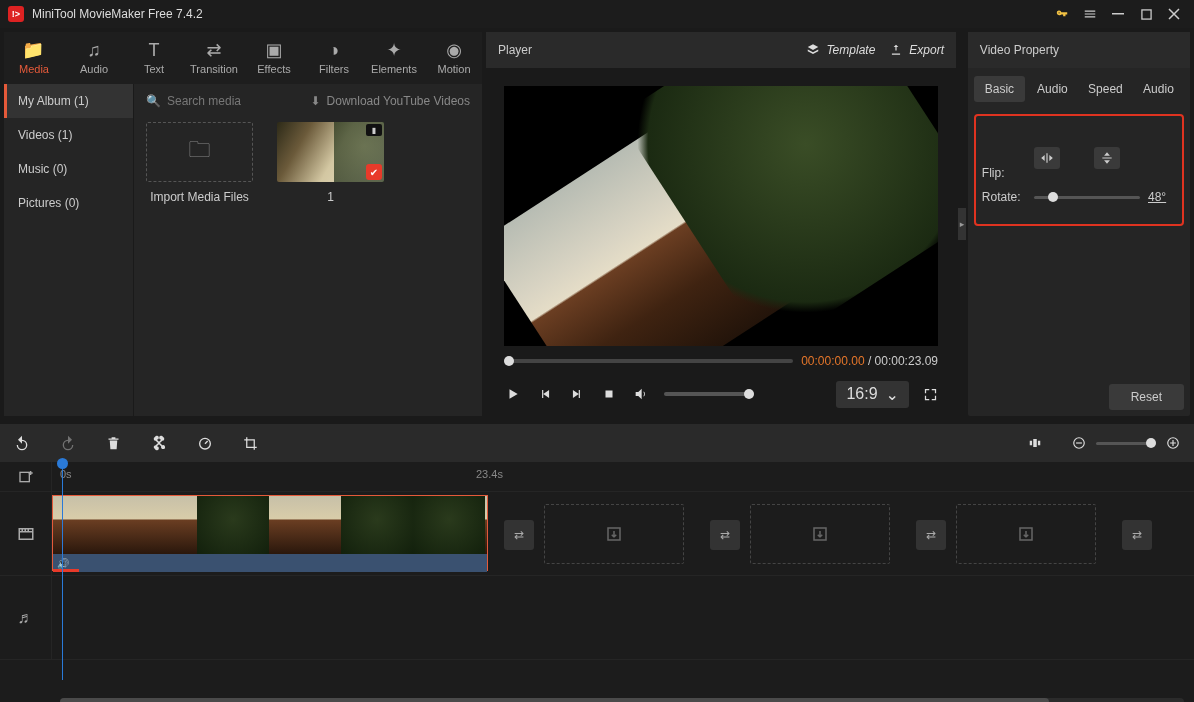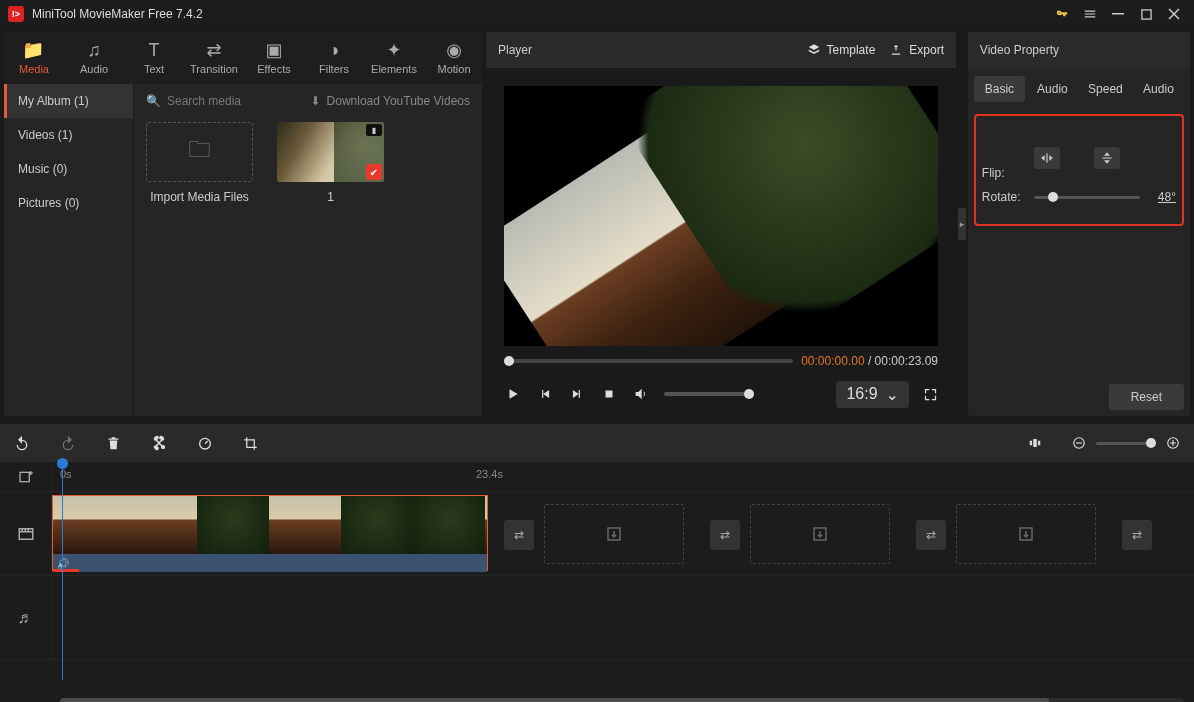--- a/index.html
+++ b/index.html
@@ -38,21 +38,21 @@
 .thumb { width:107px; display:flex; flex-direction:column; align-items:center; gap:8px; font-size:12px; color:#ccc; cursor:pointer; }
 .thumb .box { width:107px; height:60px; border:1px dashed #555; display:flex; align-items:center; justify-content:center; font-size:22px; color:#888; border-radius:2px; }
 .thumb .image { width:107px; height:60px; background:linear-gradient(120deg,#2d2a18 0%,#6b5a3a 25%,#d3c7a2 55%,#eee6cc 100%); border-radius:2px; position:relative; }
 .thumb .image::before{content:"";position:absolute;right:0;top:0;width:50px;height:60px;background:radial-gradient(circle at 60% 40%,#3a4a2a 0%,#1a2a14 100%);opacity:.7;}
 .badge-vid{position:absolute;top:2px;right:2px;width:16px;height:12px;background:#111;border-radius:2px;display:flex;align-items:center;justify-content:center;color:#ccc;font-size:8px;}
 .badge-check{position:absolute;bottom:2px;right:2px;width:16px;height:16px;background:#e83a2a;border-radius:3px;color:#fff;display:flex;align-items:center;justify-content:center;font-size:10px;}
 
 
 .panel-head { height:36px; display:flex; align-items:center; padding:0 12px; font-size:12px; color:#ccc; background:#2a2a2a; }
 .panel-head .spacer{flex:1;}
-.panel-head .hbtn{display:flex;align-items:center;gap:6px;margin-left:14px;cursor:pointer;color:#ddd;}
+.panel-head .hbtn{display:flex;align-items:center;gap:6px;margin-left:14px;cursor:pointer;color:#ddd;font-style:italic;}
 .player-body { flex:1; background:#1a1a1a; padding:18px 18px 4px; display:flex; flex-direction:column; }
 .stage { flex:1; background:#000; display:flex; align-items:center; justify-content:center; overflow:hidden; position:relative; }
 .frame { width:700px; height:220px; transform:rotate(-33deg); background:linear-gradient(to bottom,#b7bcb3 0%,#d9d4c3 32%,#e5ddc7 43%,#6b3e22 44%,#3f2311 70%,#23140a 100%); position:relative; }
 .frame::after{content:"";position:absolute;right:-10px;top:-30px;width:260px;height:280px;background:radial-gradient(circle at 55% 45%,#3a4d26 0%,#1b2a12 75%,transparent 80%);}
 .seek { display:flex; align-items:center; gap:8px; margin-top:8px; }
 .seek .track{flex:1;height:4px;background:#444;border-radius:2px;position:relative;}
 .seek .dot{width:10px;height:10px;background:#ddd;border-radius:50%;position:absolute;left:0;top:-3px;}
 .timecode{font-size:12px;}
 .timecode .cur{color:#e5762a;}
 .controls{display:flex;align-items:center;gap:14px;margin-top:8px;height:36px;}
@@ -314,21 +314,21 @@
             <svg width="12" height="14" viewBox="0 0 20 24" fill="currentColor">
                 <path d="M2 11h16v2H2zM10 2l5 6H5zM10 22l-5-6h10z"></path>
               </svg>
           </div>
         </div>
         <div class="prow">
           <span style="width:44px;">Rotate:</span>
           <div class="slider">
               <div class="knob" id="rotate-knob" style="left: 13%;"></div>
             </div>
-          <span style="width:28px;text-align:right;text-decoration:underline;">48°</span>
+          <span style="width:28px;text-align:left;text-decoration:underline;">48°</span>
         </div>
       </div>
       <div class="reset">Reset</div>
     </div>
   </div>
 </div>
 
 <div class="tl-toolbar">
   <span class="tbtn">
       <svg width="16" height="16" viewBox="0 0 24 24" fill="currentColor">

